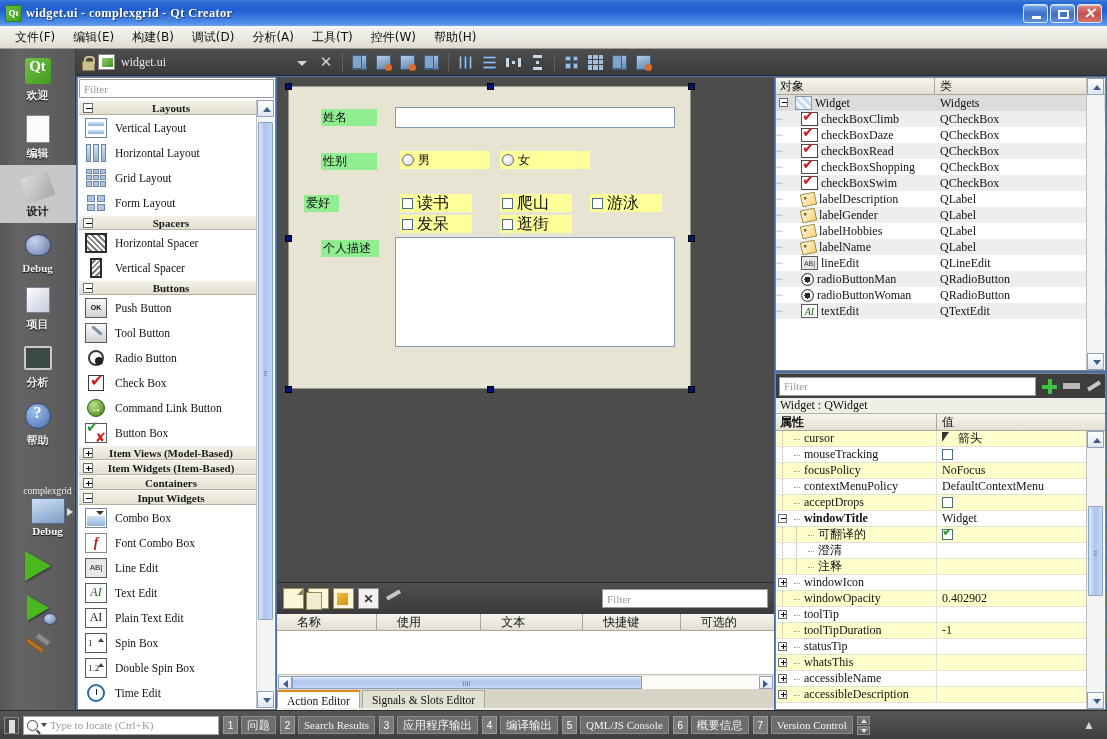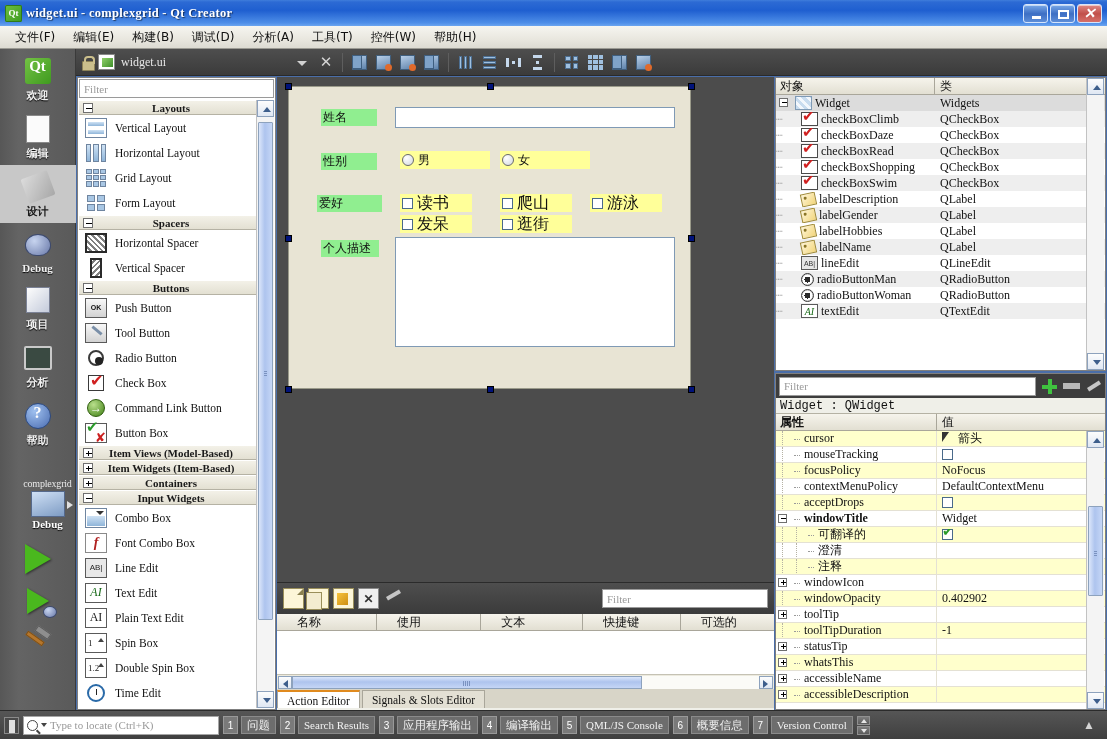--- a/index.html
+++ b/index.html
@@ -96,21 +96,21 @@
               border-radius:2px; transform:rotate(-20deg); }
   .g-debug { width:26px;height:22px;border-radius:50% 50% 45% 45%;
              background:radial-gradient(circle at 35% 30%,#c7d4ef,#6878a8); border:1px solid #3d4a6e;}
   .g-proj { width:24px;height:26px;background:linear-gradient(135deg,#fdfdfd,#c4cbdb);
             border:1px solid #7b8296; }
   .g-analyze { width:28px;height:24px;background:#3a4a42; border:2px solid #c9c9c9; border-radius:2px;}
   .g-help { width:26px;height:26px;border-radius:50%;
             background:radial-gradient(circle at 35% 30%,#9fc0ef,#4a6cb0); color:#fff;
             font:bold 16px "Liberation Serif",serif; border:1px solid #2c4a82;}
 
-  .kit-block { margin-top:26px; width:76px; text-align:center;padding-left:20px; }
+  .kit-block { margin-top:33px; width:76px; text-align:center;padding-left:20px; }
   .kit-name { font-size:10px; color:#e8e8e8; font-family:"Liberation Serif",serif;
               letter-spacing:-.2px; }
   .kit-icon { width:34px;height:26px;margin:2px auto 0; position:relative;
               background:linear-gradient(160deg,#cfe0f5,#7e9cc4); border:1px solid #55698c;}
   .kit-icon:after{content:"";position:absolute;right:-9px;top:9px;border-left:6px solid #e0e0e0;
               border-top:4px solid transparent;border-bottom:4px solid transparent;}
   .kit-mode { font-size:11px;color:#fff;font-family:"Liberation Serif",serif;font-weight:bold;
               text-shadow:0 1px 1px #000; margin-top:1px;}
   .runbtns { margin-top:14px; display:flex; flex-direction:column; gap:14px; align-items:center;}
   .tri { width:0;height:0;border-left:26px solid #4ab81e;border-top:15px solid transparent;
@@ -417,21 +417,21 @@
   .pe-plus{width:17px;height:17px;position:relative;}
   .pe-plus:before{content:"";position:absolute;left:7px;top:1px;width:4px;height:15px;background:#3fc23f;}
   .pe-plus:after{content:"";position:absolute;left:1px;top:7px;width:15px;height:4px;background:#3fc23f;}
   .pe-minus{width:17px;height:6px;background:#b8b8b8;}
   .pe-wrench{width:17px;height:17px;position:relative;}
   .pe-wrench:after{content:"";position:absolute;left:2px;top:6px;width:14px;height:4px;background:#c6c6c6;
      transform:rotate(-32deg);}
   .pe-obj {
     height:16px; background:#efefe8; border-bottom:1px solid #b5b2a4;
     display:flex; align-items:center; padding-left:4px;
-    font-family:Liberation Mono, monospace; font-size:12px; color:#111;
+    font-family:Liberation Serif, serif; font-size:12px; color:#111;
   }
   .pe-head {
     height:17px; background:linear-gradient(180deg,#f6f4ec,#e2dfd2);
     border-bottom:1px solid #a9a69a; display:flex; align-items:center;
     font-family:"DejaVu Sans",sans-serif; font-size:12px; color:#111;
   }
   .pe-head .c1{width:161px;padding-left:4px;border-right:1px solid #a9a69a;height:100%;line-height:17px;font-weight:bold;}
   .pe-head .c2{padding-left:5px;}
   .pe-row {
     height:16px; display:flex; align-items:center; border-bottom:1px solid #e4e1d4;
@@ -843,21 +843,21 @@
       <div class="flabel" style="left:32px;top:66px;width:56px;">性别</div>
       <div class="fradio" style="left:111px;top:64px;width:90px;">
         <span class="dot"></span>
         <span>男</span>
       </div>
       <div class="fradio" style="left:211px;top:64px;width:90px;">
         <span class="dot"></span>
         <span>女</span>
       </div>
 
-      <div class="flabel" style="left:28px;top:108px;width:65px;">爱好</div>
+      <div class="flabel" style="left:15px;top:108px;width:35px;">爱好</div>
       <div class="fcheck" style="left:111px;top:107px;width:72px;">
         <span class="box"></span>
         <span>读书</span>
       </div>
       <div class="fcheck" style="left:211px;top:107px;width:72px;">
         <span class="box"></span>
         <span>爬山</span>
       </div>
       <div class="fcheck" style="left:301px;top:107px;width:72px;">
         <span class="box"></span>

